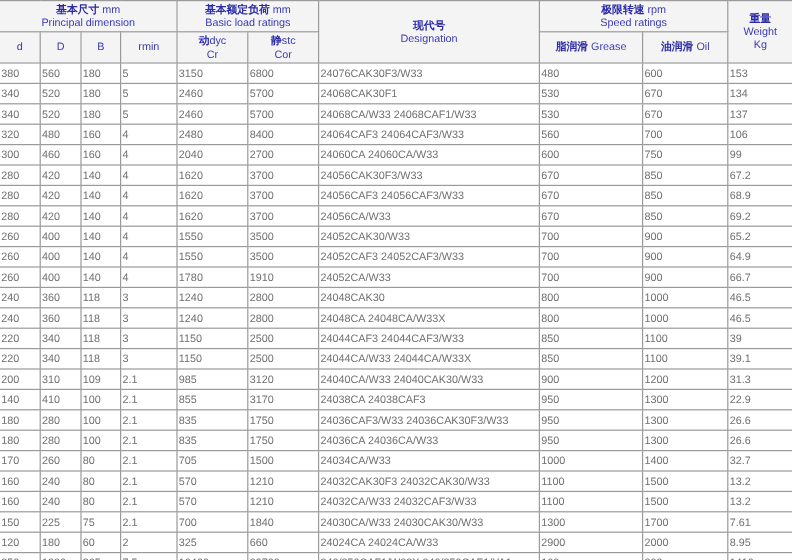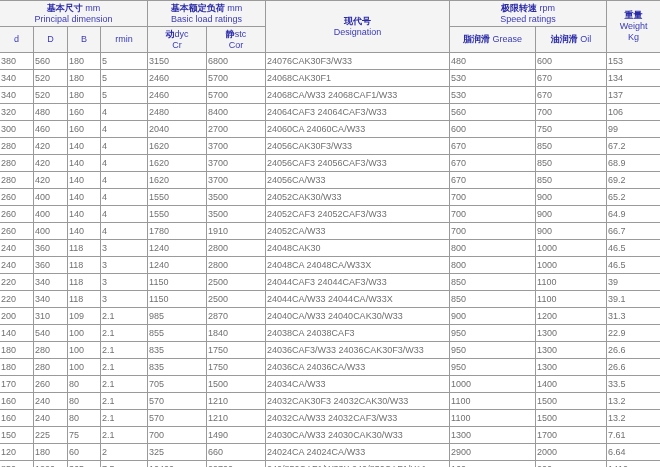--- a/index.html
+++ b/index.html
@@ -259,33 +259,33 @@
         <td>850</td>
         <td>1100</td>
         <td>39.1</td>
       </tr>
       <tr>
         <td>200</td>
         <td>310</td>
         <td>109</td>
         <td>2.1</td>
         <td>985</td>
-        <td>2870</td>
+        <td>3120</td>
         <td>24040CA/W33 24040CAK30/W33</td>
         <td>900</td>
         <td>1200</td>
         <td>31.3</td>
       </tr>
       <tr>
         <td>140</td>
-        <td>540</td>
+        <td>410</td>
         <td>100</td>
         <td>2.1</td>
         <td>855</td>
-        <td>1840</td>
+        <td>3170</td>
         <td>24038CA 24038CAF3</td>
         <td>950</td>
         <td>1300</td>
         <td>22.9</td>
       </tr>
       <tr>
         <td>180</td>
         <td>280</td>
         <td>100</td>
         <td>2.1</td>
@@ -311,21 +311,21 @@
       <tr>
         <td>170</td>
         <td>260</td>
         <td>80</td>
         <td>2.1</td>
         <td>705</td>
         <td>1500</td>
         <td>24034CA/W33</td>
         <td>1000</td>
         <td>1400</td>
-        <td>33.5</td>
+        <td>32.7</td>
       </tr>
       <tr>
         <td>160</td>
         <td>240</td>
         <td>80</td>
         <td>2.1</td>
         <td>570</td>
         <td>1210</td>
         <td>24032CAK30F3 24032CAK30/W33</td>
         <td>1100</td>
@@ -343,37 +343,37 @@
         <td>1100</td>
         <td>1500</td>
         <td>13.2</td>
       </tr>
       <tr>
         <td>150</td>
         <td>225</td>
         <td>75</td>
         <td>2.1</td>
         <td>700</td>
-        <td>1490</td>
+        <td>1840</td>
         <td>24030CA/W33 24030CAK30/W33</td>
         <td>1300</td>
         <td>1700</td>
         <td>7.61</td>
       </tr>
       <tr>
         <td>120</td>
         <td>180</td>
         <td>60</td>
         <td>2</td>
         <td>325</td>
         <td>660</td>
         <td>24024CA 24024CA/W33</td>
         <td>2900</td>
         <td>2000</td>
-        <td>6.64</td>
+        <td>8.95</td>
       </tr>
       <tr>
         <td>850</td>
         <td>1220</td>
         <td>365</td>
         <td>7.5</td>
         <td>10400</td>
         <td>29700</td>
         <td>240/850CAF1/W33X 240/850CAF1/YA1</td>
         <td>160</td>

